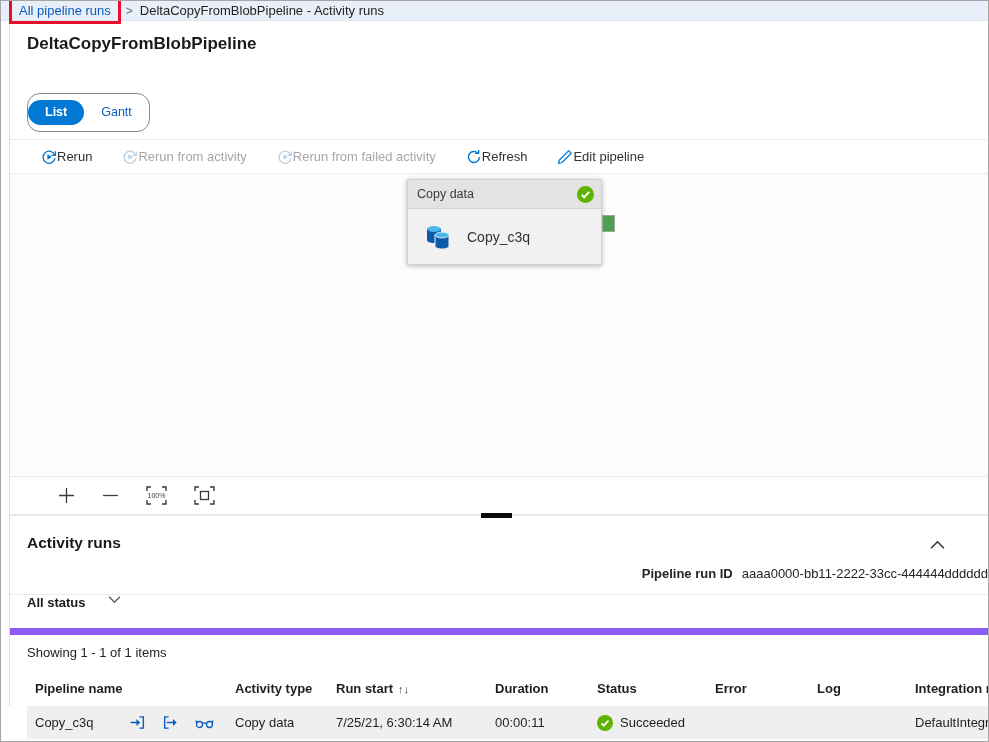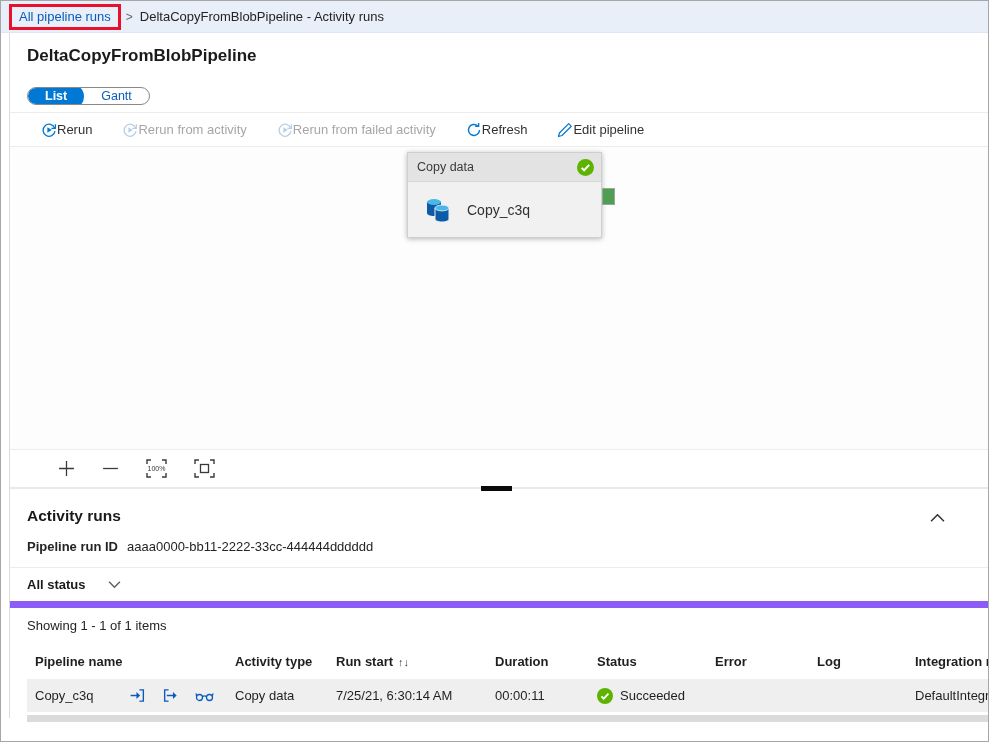--- a/index.html
+++ b/index.html
@@ -3,33 +3,33 @@
 <meta charset="utf-8">
 <style>
   * { margin:0; padding:0; box-sizing:border-box; }
   html,body { background:#fff; }
   body { font-family:"Liberation Sans", sans-serif; color:#252423; }
 
   .page { position:relative; width:989px; height:742px; background:#fff;
           border:1px solid #a6a6a6; overflow:hidden; }
 
   
-  .bc-bar { height:32px; background:#e8eff9; border-bottom:1px solid #dde6f2;
+  .bc-bar { height:20px; background:#e8eff9; border-bottom:1px solid #dde6f2;
             display:flex; align-items:center; padding-left:8px; font-size:13px; }
   .bc-box { border:3px solid #e8112d; padding:2px 7px 3px 7px; color:#0b5cbd; cursor:pointer; }
   .bc-sep { color:#5f6a75; margin:0 7px 0 5px; font-size:12px; }
   .bc-cur { color:#252423; }
 
   
   .main { margin-left:8px; border-left:1px solid #dcdcdc; height:685px; padding-left:17px; }
 
   .page-title { font-size:17px; font-weight:700; color:#1b1a19; padding-top:13px; }
 
-  .toggle { display:inline-flex; margin-top:21px; border:1px solid #8a8886; border-radius:13px;
-            height:18px; align-items:center; background:#fff; overflow:hidden; }
+  .toggle { display:inline-flex; margin-top:39px; border:1px solid #8a8886; border-radius:13px;
+            height:39px; align-items:center; background:#fff; overflow:hidden; }
   .seg { font-size:12.5px; padding:0 17px; height:25px; line-height:24px; cursor:pointer; }
   .seg.sel { background:#0078d4; color:#fff; border-radius:13px; font-weight:600; }
   .seg.unsel { color:#0b5cbd; }
 
   .toolbar { margin-top:7px; margin-left:-17px; padding-left:31px; height:35px;
              border-top:1px solid #ececec; border-bottom:1px solid #ececec;
              display:flex; align-items:center; gap:30px; }
   .tb-item { display:flex; align-items:center; gap:0; font-size:13px; color:#323130; cursor:pointer; }
   .tb-item .ic { color:#0078d4; display:flex; }
   .tb-item.disabled { color:#a8a6a4; cursor:default; }
@@ -51,24 +51,24 @@
                    display:flex; align-items:center; gap:27px; padding-left:48px; color:#3b3a39; }
   .zbtn { display:flex; align-items:center; cursor:pointer; color:#3b3a39; }
 
   .splitter { margin-left:-17px; border-top:2px solid #e9e9e9; position:relative; height:4px; }
   .splitter .handle { position:absolute; left:471px; top:-3px; width:31px; height:5px; background:#0a0a0a; cursor:row-resize; }
 
   
   .panel { position:relative; }
   .panel-title { font-size:15.5px; font-weight:700; color:#1b1a19; padding-top:16px; }
   .collapse-btn { position:absolute; right:43px; top:22px; cursor:pointer; color:#323130; display:flex; }
-  .runid { margin-top:14px; font-size:13px; color:#252423; display:flex; gap:9px; }
+  .runid { margin-top:14px; font-size:13px; color:#252423; display:flex; gap:9px;justify-content:flex-end; }
   .runid .lbl { font-weight:600; }
   .status-wrap { margin-left:-17px; padding-left:17px; border-top:1px solid #ececec; margin-top:13px; }
-  .status-inner { height:33px; display:flex; align-items:center; gap:22px; font-size:13px;
+  .status-inner { height:33px; display:flex; align-items:flex-start; gap:22px; font-size:13px;
                   font-weight:600; color:#1b1a19; cursor:pointer; }
   .chev { color:#605e5c; display:flex; }
   .showing { border-top:7px solid #8b5cf6; margin-left:-17px; padding:10px 0 9px 17px;
              font-size:13px; color:#252423; }
 
   .grid { display:grid; grid-template-columns:200px 101px 159px 102px 118px 102px 98px minmax(0,1fr); }
   .grid > div { padding-left:8px; white-space:nowrap; overflow:hidden; }
   .thead { margin-top:2px; height:35px; align-items:center; font-size:13px; font-weight:600; color:#201f1e; }
   .sort { font-size:11px; color:#444; margin-left:5px; font-weight:400; }
   .trow { height:33px; align-items:center; background:#efefef; font-size:13px; color:#201f1e; }

